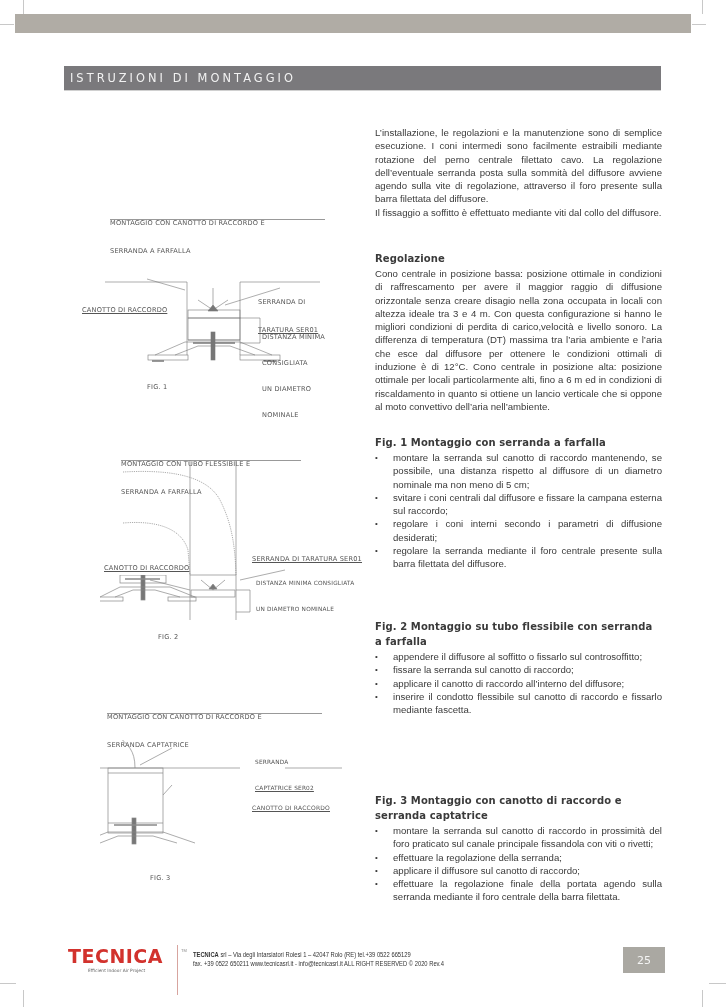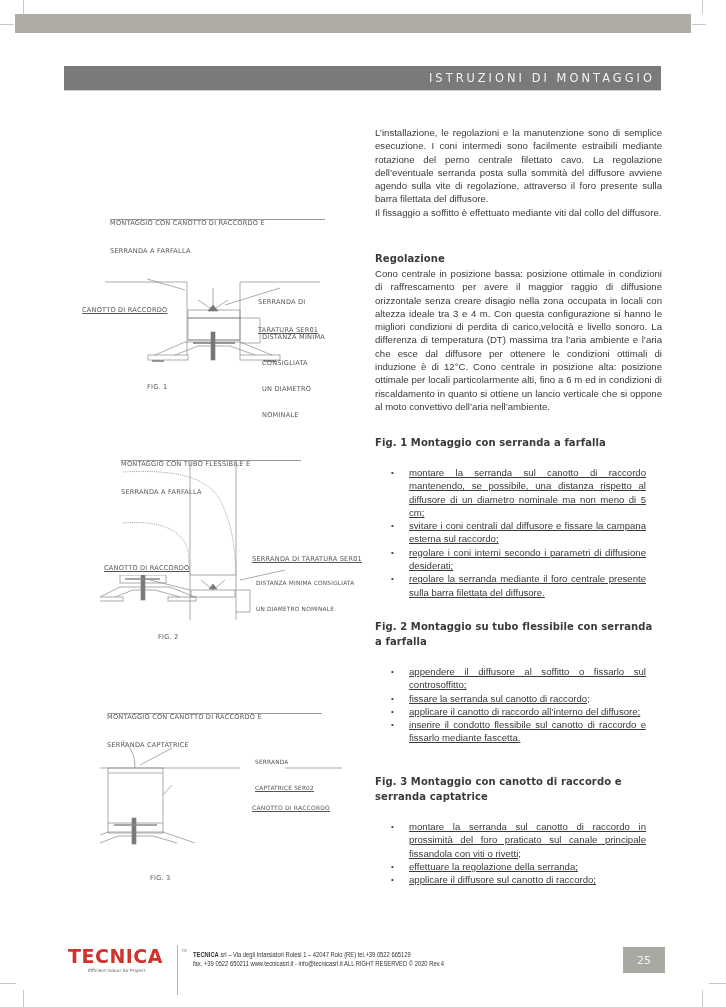--- a/index.html
+++ b/index.html
@@ -1,24 +1,24 @@
 <!DOCTYPE html>
 <html><head>
 <meta charset="utf-8">
 <style>
   html,body{margin:0;padding:0;background:#fff;}
   body{width:726px;height:1007px;position:relative;overflow:hidden;font-family:"Liberation Sans",sans-serif;color:#3a3a3a;}
   .top-band{position:absolute;left:15px;top:14px;width:676px;height:19px;background:#b0aca5;}
   .crop{position:absolute;background:#c8c8c8;}
-  .title-bar{position:absolute;left:64px;top:66px;width:597px;height:24px;background:#7a797c;border-bottom:1px solid #d0d0d0;display:flex;align-items:center;justify-content:flex-end;}
+  .title-bar{position:absolute;left:64px;top:66px;width:597px;height:24px;background:#7a797c;border-bottom:1px solid #d0d0d0;display:flex;align-items:center;justify-content:flex-start;}
   .title-bar span{color:#f2f2f2;font-family:"DejaVu Sans",sans-serif;font-size:12px;letter-spacing:3.2px;font-weight:normal;transform:scaleX(0.95);}
   .col-right{position:absolute;left:375px;width:287px;font-family:"Liberation Sans",sans-serif;font-size:9.6px;line-height:13.3px;color:#3a3a3a;}
   .col-right p{margin:0;text-align:justify;}
   .h{font-family:"DejaVu Sans",sans-serif;font-weight:bold;font-size:10px;line-height:15px;color:#3a3a3a;margin:0 0 1px 0;letter-spacing:0.1px;}
-  ul.bul{list-style:none;margin:16px;padding:0;text-decoration:underline;}
+  ul.bul{list-style:none;margin:0;padding:0;}
   ul.bul li{position:relative;padding-left:18px;text-align:justify;}
   ul.bul li::before{content:"•";position:absolute;left:0;top:0;font-size:8px;}
   .fig{position:absolute;}
   .fig svg{display:block;}
   .cap{font-family:"DejaVu Sans",sans-serif;font-size:6.6px;letter-spacing:0.2px;color:#555;line-height:8.5px;margin-top:19px;}
   .footer-logo{position:absolute;left:68px;top:946px;width:120px;height:36px;}
   .logo-text{font-family:"DejaVu Sans",sans-serif;font-weight:bold;font-size:19px;color:#d2322d;letter-spacing:0.5px;line-height:20px;}
   .logo-tm{position:absolute;left:113px;top:2px;font-size:4px;color:#888;}
   .logo-sub{font-family:"DejaVu Sans",sans-serif;font-size:4.4px;color:#666;margin-left:20px;margin-top:2px;}
   .footer-sep{position:absolute;left:177px;top:945px;width:1px;height:50px;background:#d7a49f;}
@@ -66,26 +66,27 @@
 <div class="col-right" style="top:619px">
   <div class="h">Fig. 2 Montaggio su tubo flessibile con serranda a farfalla</div>
   <ul class="bul">
     <li>appendere il diffusore al soffitto o fissarlo sul controsoffitto;</li>
     <li>fissare la serranda sul canotto di raccordo;</li>
     <li>applicare il canotto di raccordo all’interno del  diffusore;</li>
     <li>inserire il condotto flessibile sul canotto di raccordo e fissarlo mediante fascetta.</li>
   </ul>
 </div>
 
-<div class="col-right" style="top:774px">
+<div class="col-right" style="top:793px">
   <div class="h">Fig. 3 Montaggio con canotto di raccordo e serranda captatrice</div>
   <ul class="bul">
     <li>montare la serranda sul canotto di raccordo in prossimità del foro praticato sul canale principale fissandola con viti o rivetti;</li>
     <li>effettuare la regolazione della serranda;</li>
     <li>applicare il diffusore sul canotto di  raccordo;</li>
+    <li>effettuare la regolazione finale della portata agendo sulla serranda mediante il foro centrale della barra filettata.</li>
   </ul>
 </div>
 
 <div class="fig" style="left:110px;top:200px;">
   <div class="cap">MONTAGGIO CON CANOTTO DI RACCORDO E</div>
   <div class="cap">SERRANDA A FARFALLA</div>
 </div>
 <div style="position:absolute;left:110px;top:219px;width:215px;height:1px;background:#999"></div>
 
 <div class="fig" style="left:80px;top:270px;width:290px;height:110px">

